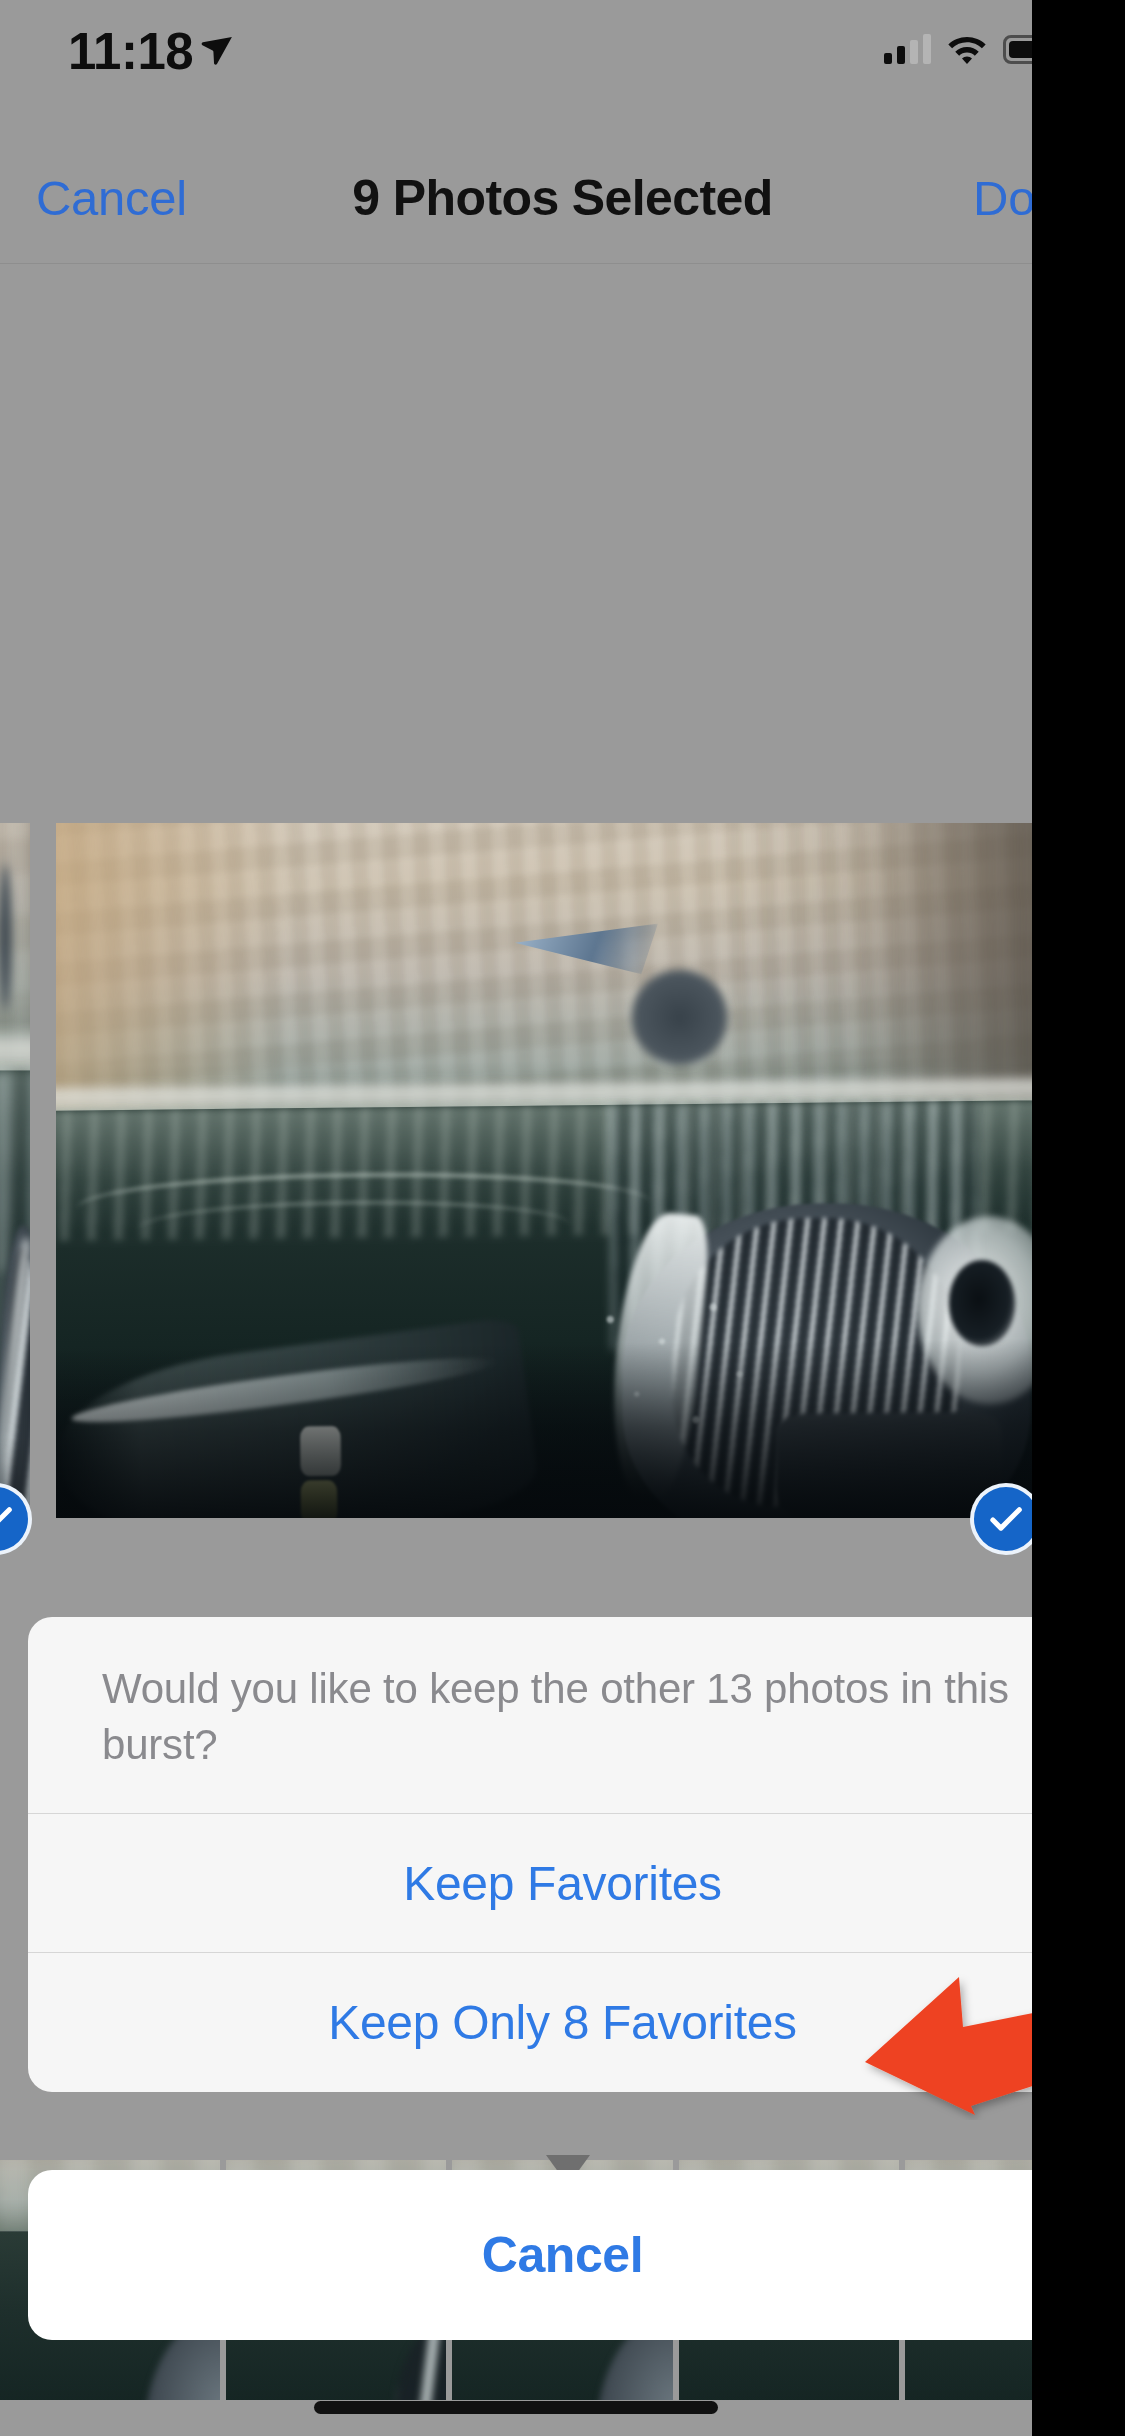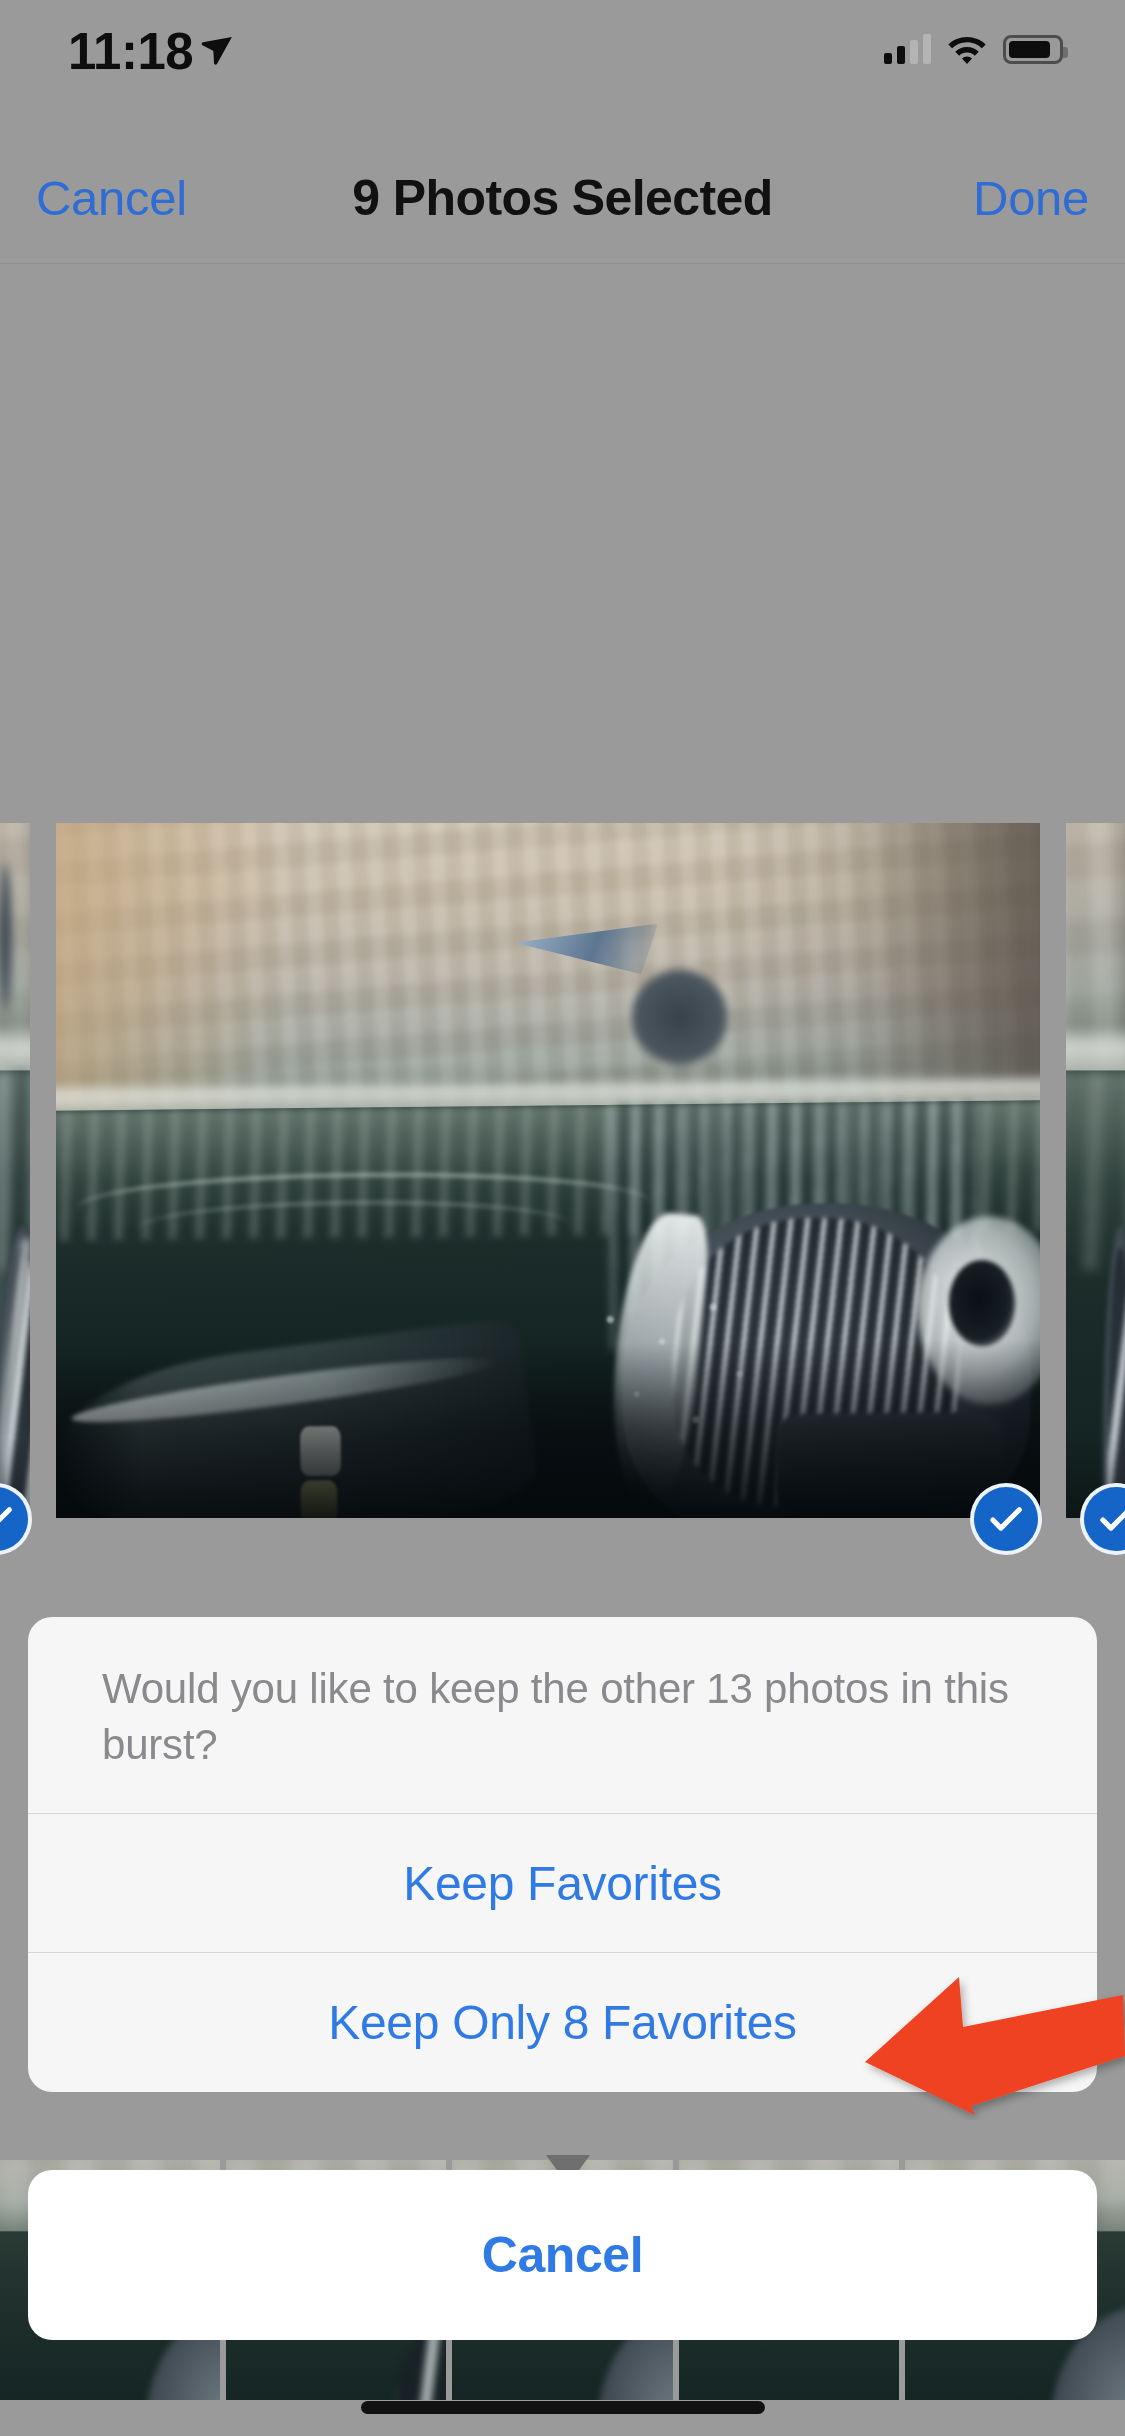--- a/index.html
+++ b/index.html
@@ -4,21 +4,21 @@
 <style>
   * { margin:0; padding:0; box-sizing:border-box; }
   html, body {
     width:1125px; height:2436px;
     background:#000;
     font-family:"Liberation Sans", sans-serif;
     overflow:hidden;
   }
   #screen {
     position:relative;
-    width:1125px; height:2436px;
+    width:1032px; height:2436px;
     background:#fef9c3;
     overflow:hidden;
   }
 
   
   #backdrop {
     position:absolute; inset:0;
     background:#9a9a9a;
   }
 

